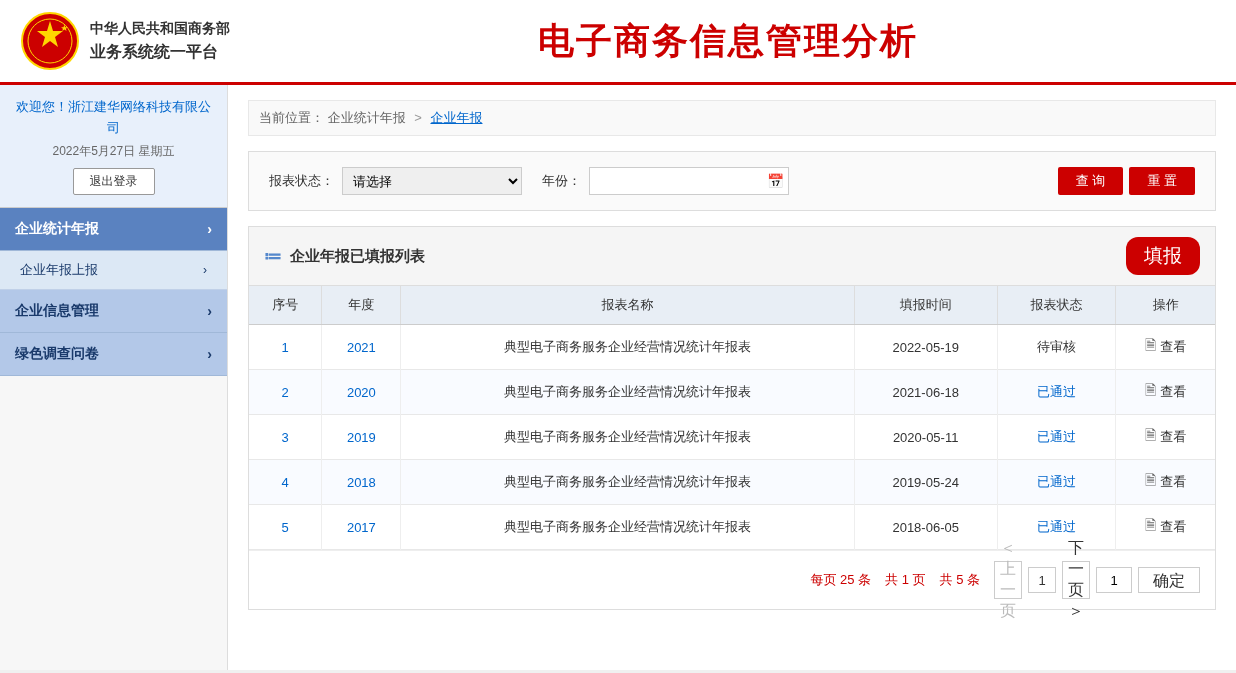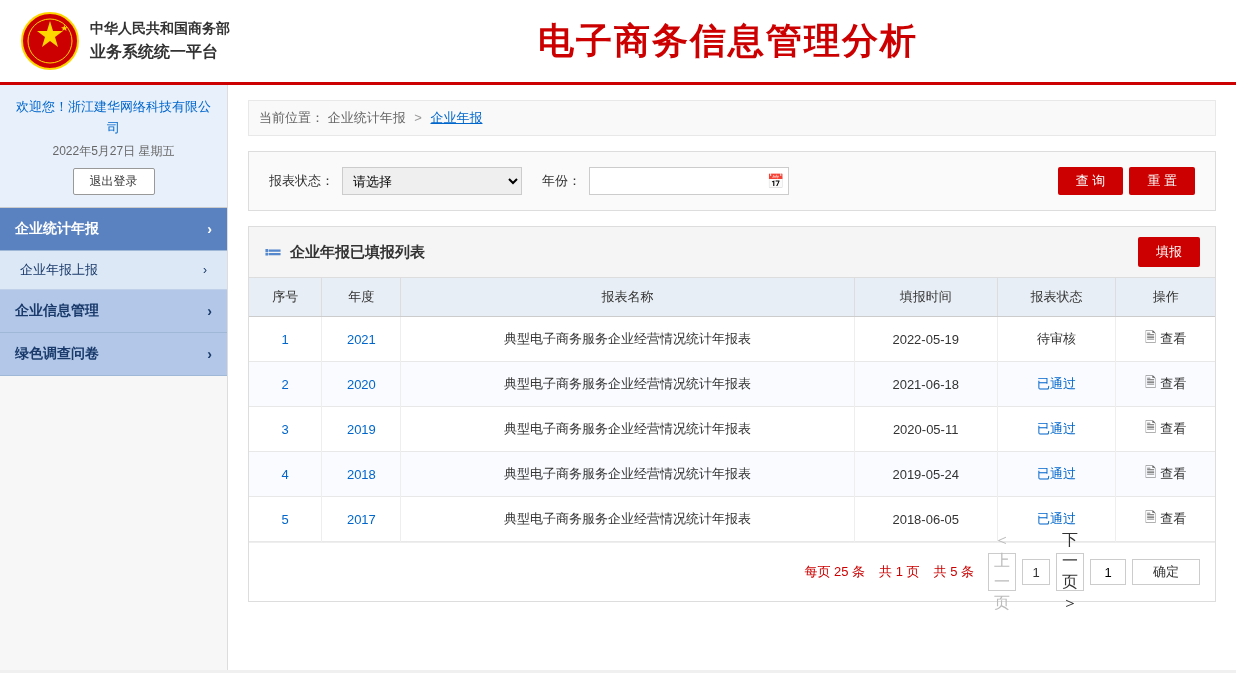--- a/index.html
+++ b/index.html
@@ -49,21 +49,21 @@
     .status-select { height: 28px; border: 1px solid #ccc; padding: 0 6px; font-size: 13px; width: 180px; }
     .search-buttons { margin-left: auto; display: flex; flex-direction: row; gap: 6px; }
     .btn-query { background: #cc0000; color: #fff; border: none; padding: 5px 18px; cursor: pointer; font-size: 13px; border-radius: 2px; }
     .btn-reset { background: #cc0000; color: #fff; border: none; padding: 5px 18px; cursor: pointer; font-size: 13px; border-radius: 2px; }
 
     
     .table-section { border: 1px solid #ddd; }
     .table-header { display: flex; align-items: center; justify-content: space-between; padding: 10px 15px; background: #f5f5f5; border-bottom: 1px solid #ddd; }
     .table-title { font-size: 15px; font-weight: bold; color: #333; display: flex; align-items: center; gap: 8px; }
     .table-title-icon { color: #5588cc; font-size: 18px; }
-    .btn-fill { background: #cc0000; color: #fff; border: none; padding: 6px 18px; cursor: pointer; font-size: 13px; border-radius: 2px; }
+    .btn-fill { background: #cc0000; color: #fff; border: none; padding: 6px 18px; cursor: pointer; font-size: 19px; border-radius: 12px; }
 
     table { width: 100%; border-collapse: collapse; }
     thead tr { background: #e8eef5; }
     thead th { padding: 10px 8px; text-align: center; font-size: 13px; color: #333; border-bottom: 1px solid #ccc; border-right: 1px solid #ddd; font-weight: normal; }
     thead th:last-child { border-right: none; }
     tbody tr { border-bottom: 1px solid #e8e8e8; }
     tbody td { padding: 10px 8px; text-align: center; font-size: 13px; color: #333; border-right: 1px solid #eee; }
     tbody td:last-child { border-right: none; }
     .td-index { color: #0066cc; }
     .td-year { color: #0066cc; }
@@ -73,21 +73,21 @@
     .td-action .action-icon { color: #666; font-size: 14px; }
     .td-action .action-text { color: #333; }
 
     
     .pagination { display: flex; align-items: center; justify-content: flex-end; padding: 10px 15px; gap: 6px; font-size: 13px; color: #cc0000; border-top: 1px solid #eee; background: #fff; }
     .pagination .page-info { color: #cc0000; margin-right: 8px; }
     .pagination .page-btn { display: inline-flex; align-items: center; justify-content: center; width: 28px; height: 38px; border: 1px solid #ccc; background: #fff; cursor: pointer; color: #333; font-size: 16px; }
     .pagination .page-btn.disabled { color: #bbb; cursor: default; }
     .pagination .page-current { display: inline-flex; align-items: center; justify-content: center; width: 28px; height: 26px; border: 1px solid #ccc; background: #fff; color: #333; }
     .pagination .page-input { width: 36px; height: 26px; border: 1px solid #ccc; text-align: center; font-size: 13px; }
-    .pagination .page-confirm { padding: 3px 20px; height: 26px; border: 1px solid #ccc; background: #fff; cursor: pointer; font-size: 13px; color: #333; }
+    .pagination .page-confirm { padding: 3px 14px; height: 26px; border: 1px solid #ccc; background: #fff; cursor: pointer; font-size: 16px; color: #333; }
   </style>
 </head>
 <body>
 
 <div class="header">
   <div class="logo-area">
 
     <svg class="logo-emblem" viewBox="0 0 60 60" xmlns="http://www.w3.org/2000/svg">
       <circle cx="30" cy="30" r="28" fill="#cc0000" stroke="#ffd700" stroke-width="2"></circle>
       <circle cx="30" cy="30" r="22" fill="#cc0000" stroke="#ffd700" stroke-width="1"></circle>

